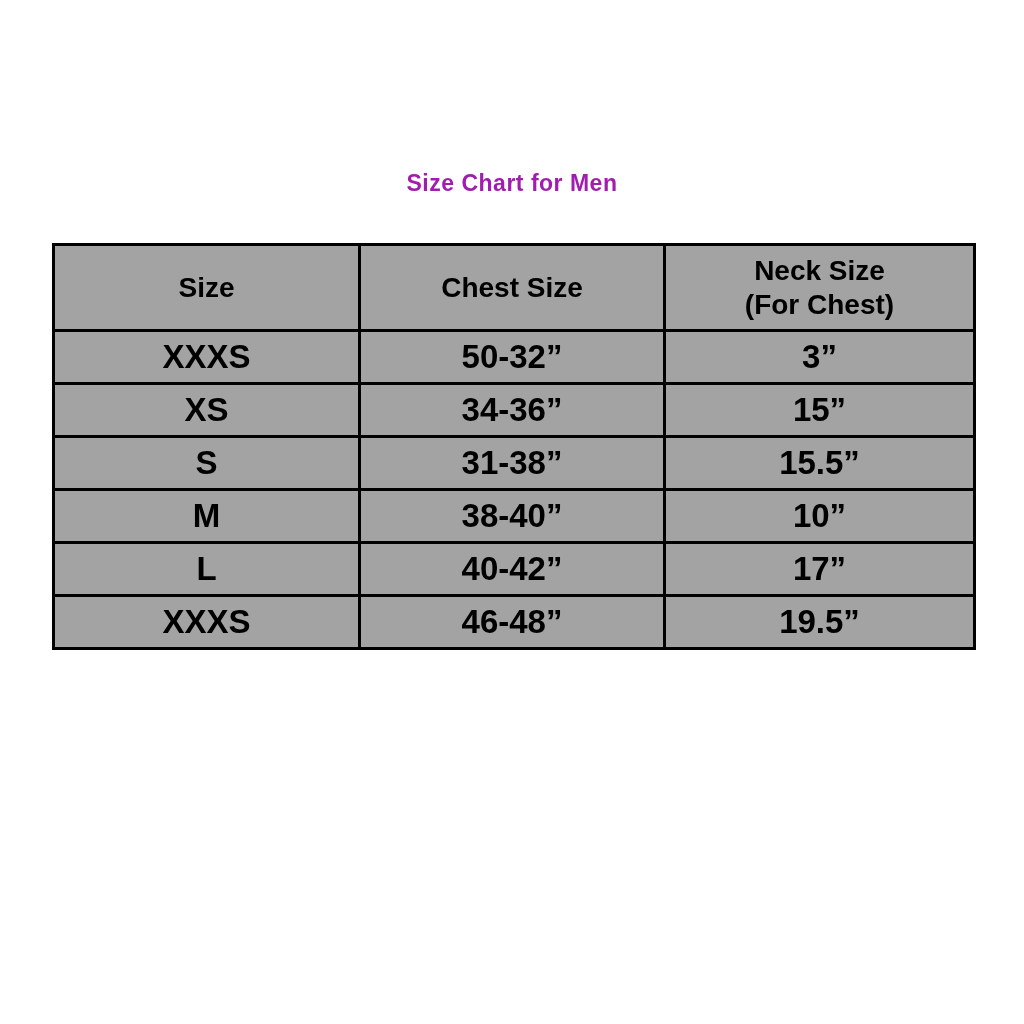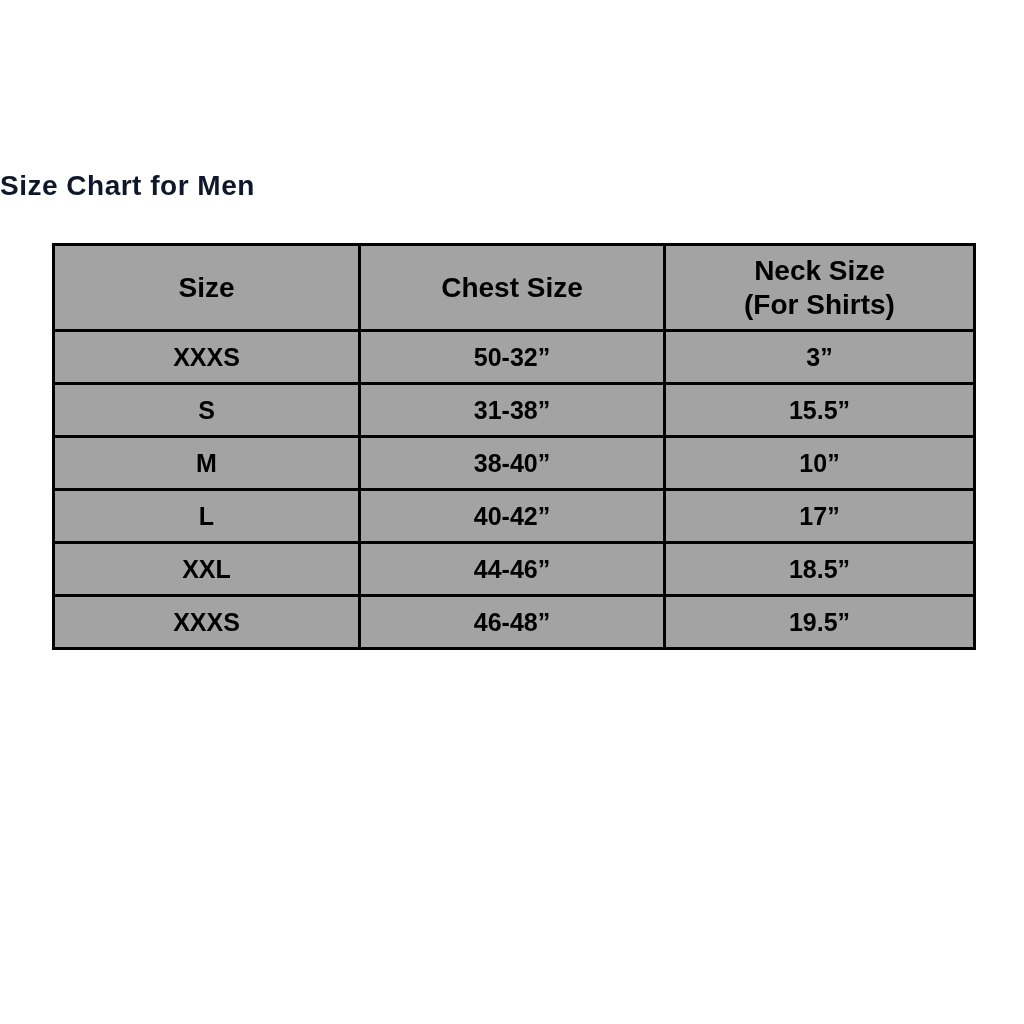--- a/index.html
+++ b/index.html
@@ -13,25 +13,25 @@
     font-family: "Liberation Sans", sans-serif;
     color: #000000;
     position: relative;
   }
   .page-title {
     position: absolute;
     top: 170px;
     left: 0;
     width: 100%;
     margin: 0;
-    text-align: left;
-    font-size: 28px;
+    text-align: center;
+    font-size: 23px;
     font-weight: bold;
     letter-spacing: 0.5px;
-    color: #0f172a;
+    color: #a21caf;
   }
   table.size-table {
     position: absolute;
     left: 52px;
     top: 243px;
     width: 921px;
     border-collapse: collapse;
     table-layout: fixed;
     background: #a3a3a3;
   }
@@ -44,21 +44,21 @@
     font-weight: bold;
     color: #000000;
   }
   table.size-table th {
     height: 83px; 
     font-size: 28px;
     line-height: 34px;
   }
   table.size-table td {
     height: 50px; 
-    font-size: 25px;
+    font-size: 33px;
   }
   col.c1 { width: 306px; }
   col.c2 { width: 305px; }
   col.c3 { width: 310px; }
 </style>
 </head>
 <body>
 
 <div>
   <h1 class="page-title">Size Chart for Men</h1>
@@ -72,50 +72,50 @@
     <thead>
       <tr>
         <th>
           <span>Size</span>
         </th>
         <th>
           <span>Chest Size</span>
         </th>
         <th>
           <span>Neck Size</span><br>
-          <span>(For Shirts)</span>
+          <span>(For Chest)</span>
         </th>
       </tr>
     </thead>
     <tbody>
       <tr>
         <td>XXXS</td>
         <td>50-32”</td>
         <td>3”</td>
+      </tr>
+      <tr>
+        <td>XS</td>
+        <td>34-36”</td>
+        <td>15”</td>
       </tr>
       <tr>
         <td>S</td>
         <td>31-38”</td>
         <td>15.5”</td>
       </tr>
       <tr>
         <td>M</td>
         <td>38-40”</td>
         <td>10”</td>
       </tr>
       <tr>
         <td>L</td>
         <td>40-42”</td>
         <td>17”</td>
       </tr>
       <tr>
-        <td>XXL</td>
-        <td>44-46”</td>
-        <td>18.5”</td>
-      </tr>
-      <tr>
         <td>XXXS</td>
         <td>46-48”</td>
         <td>19.5”</td>
       </tr>
     </tbody>
   </table>
 </div>
 
 </body></html>

